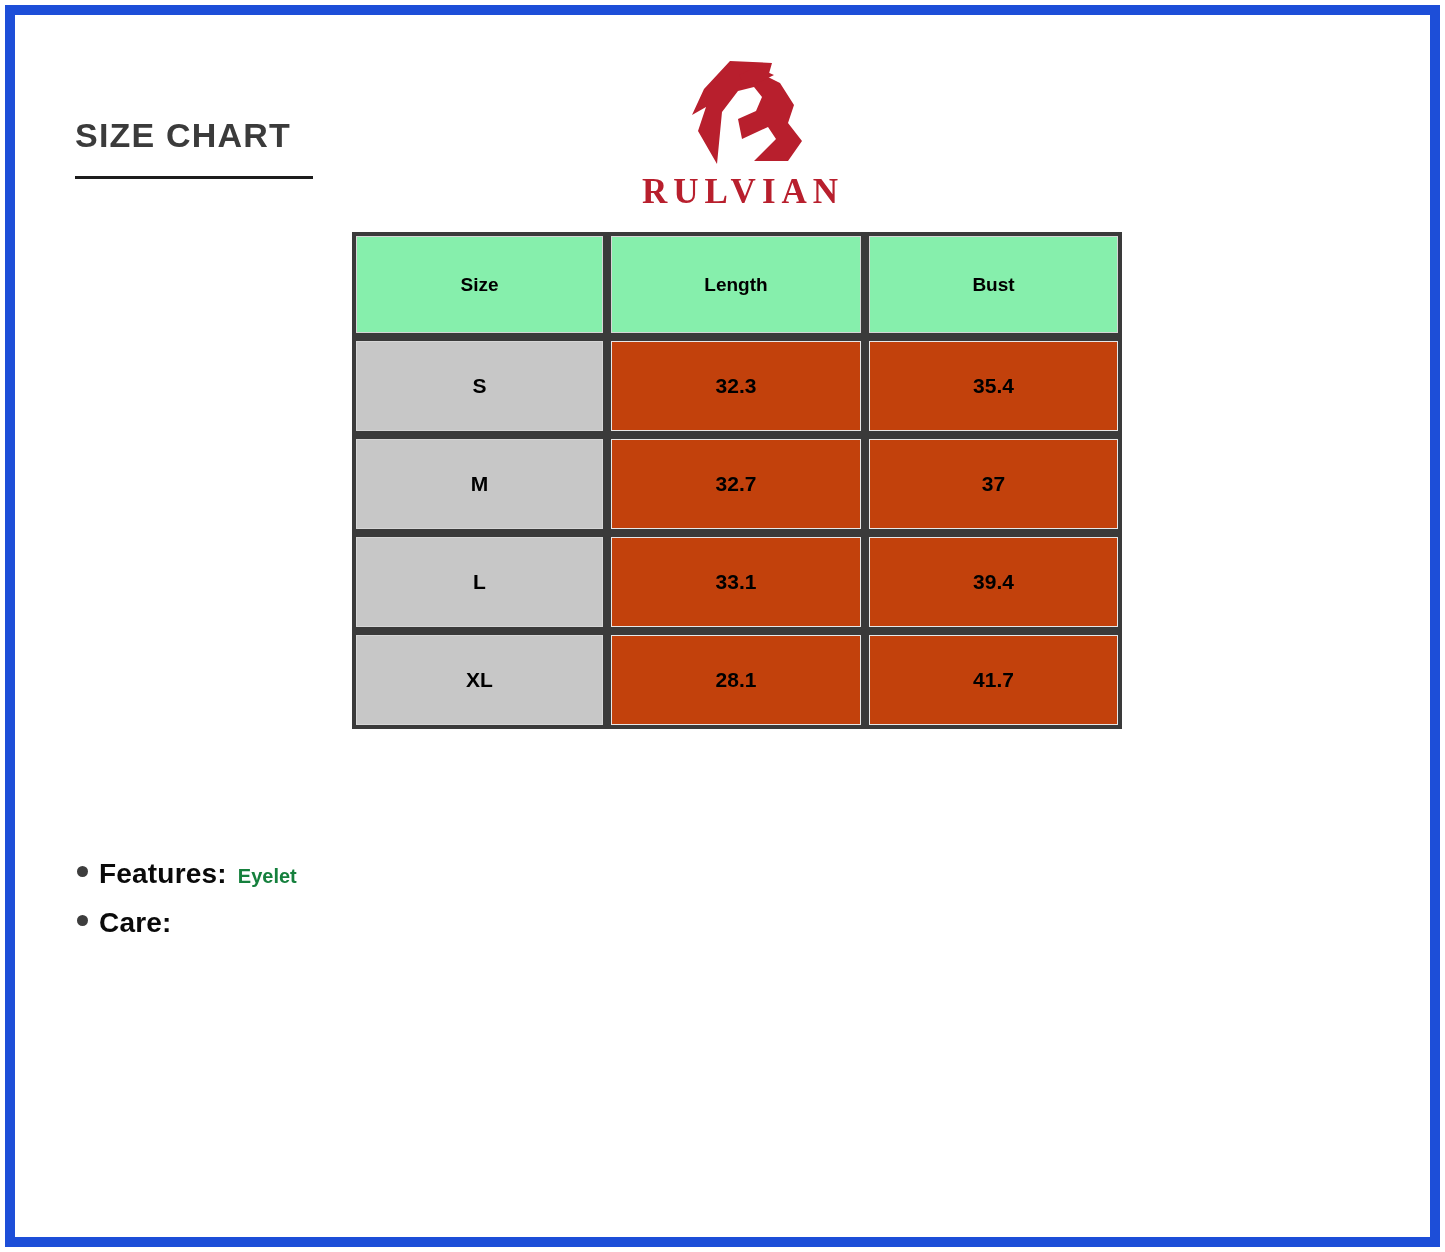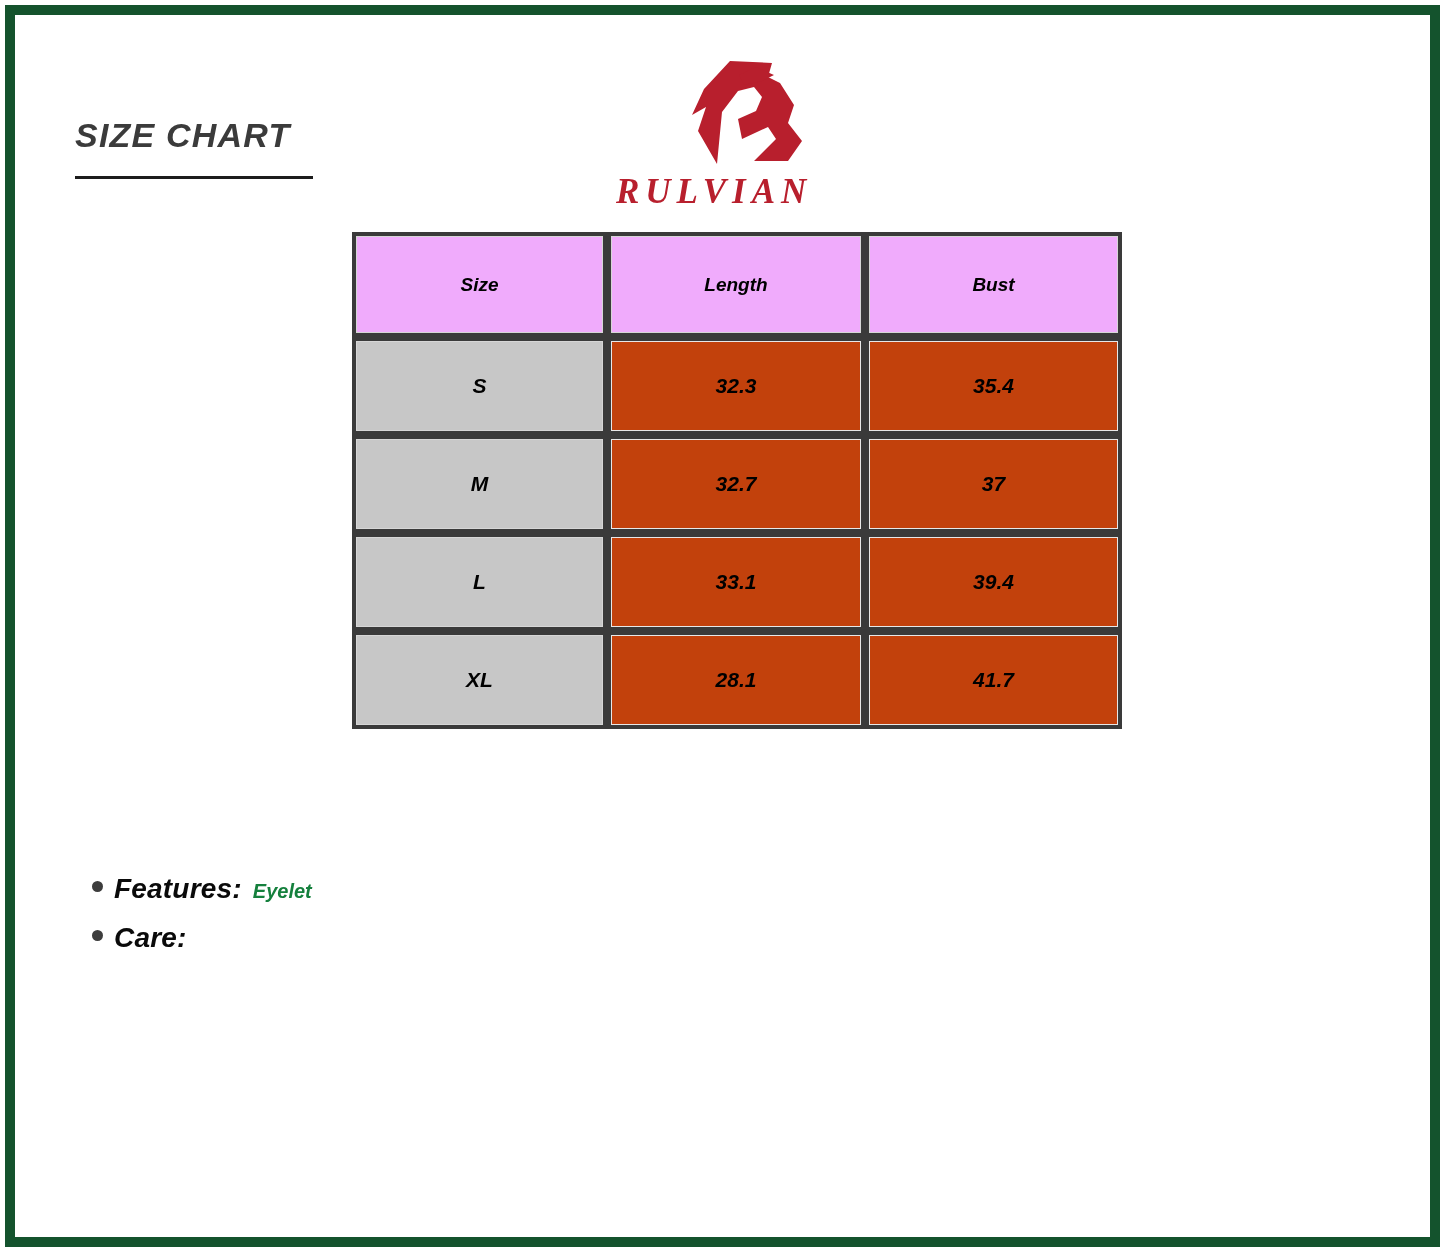--- a/index.html
+++ b/index.html
@@ -19,23 +19,22 @@
     box-sizing: border-box;
     padding: 5px;
     overflow: hidden;
   }
 
   .frame {
     position: relative;
     width: 100%;
     height: 100%;
     box-sizing: border-box;
-    border: 10px solid #14532d;
+    border: 10px solid #1d4ed8;
     background: #ffffff;
-    font-style: italic;
   }
 
   
   .title-block {
     position: absolute;
     left: 60px;
     top: 103px;
     width: 300px;
   }
   .title {
@@ -52,21 +51,21 @@
     width: 238px;
     height: 3px;
     background: #1c1c1c;
   }
 
   .brand {
     position: absolute;
     left: 595px;
     top: 42px;
     width: 260px;
-    text-align: left;
+    text-align: center;
   }
   .brand-mark {
     display: block;
     margin: 0 auto;
     width: 128px;
     height: 112px;
   }
   .brand-name {
     margin-top: 5px;
     font-family: "Liberation Serif", serif;
@@ -94,21 +93,21 @@
     border: 4px solid #3a3a3a;
     text-align: center;
     vertical-align: middle;
     font-size: 21px;
     font-weight: bold;
     color: #000000;
     padding: 0;
   }
   .size-table th {
     height: 97px;
-    background: #f0abfc;
+    background: #86efac;
     box-shadow: inset 0 0 0 1px #d6d6d6;
     font-size: 19px;
   }
   .size-table td {
     height: 90px;
   }
   .col-size { width: 255px; }
   .col-len  { width: 258px; }
   .col-bust { width: 257px; }
 
@@ -122,21 +121,21 @@
     box-shadow: inset 0 0 0 1px #e8e8e8;
     font-size: 24px;
   }
 
   
   .specs {
     position: absolute;
     left: 62px;
     top: 843px;
     list-style: none;
-    margin: 15px;
+    margin: 0;
     padding: 0;
   }
   .spec-item {
     display: flex;
     align-items: baseline;
     height: 49px;
     white-space: nowrap;
   }
   .spec-bullet {
     width: 11px;

